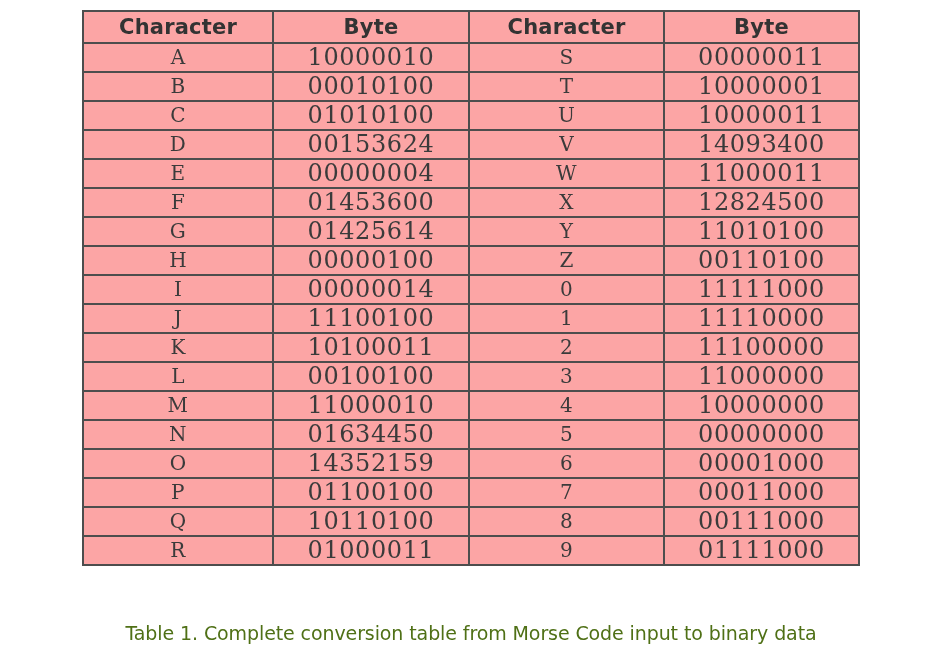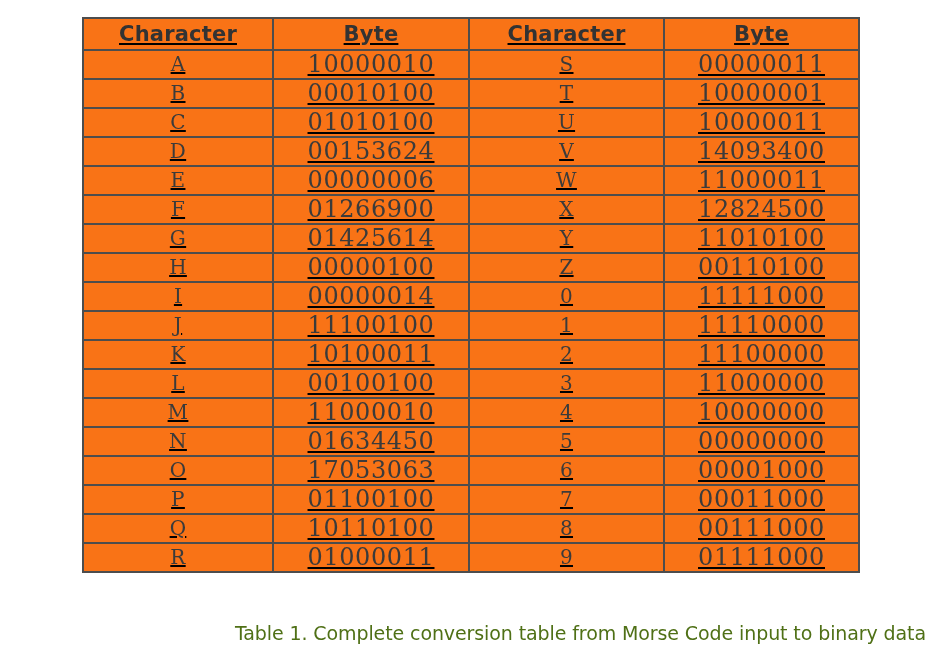--- a/index.html
+++ b/index.html
@@ -19,26 +19,25 @@
     position: absolute;
     left: 0;
     top: 0;
     width: 941px;
     height: 663px;
   }
 
   #conversion-table {
     position: absolute;
     left: 82px;
-    top: 17px;
+    top: 10px;
     width: 776px;
     border-collapse: collapse;
     table-layout: fixed;
-    background: #f97316;
-    text-decoration: underline;
+    background: #fca5a5;
   }
 
   #conversion-table col.c-char { width: 190px; }
   #conversion-table col.c-byte { width: 196px; }
   #conversion-table col.c-char2 { width: 195px; }
   #conversion-table col.c-byte2 { width: 195px; }
 
   #conversion-table th,
   #conversion-table td {
     border: 2px solid #4d4d4d;
@@ -78,21 +77,21 @@
   }
 
   #table-caption {
     position: absolute;
     left: 16px;
     top: 622px;
     width: 910px;
     font-family: "DejaVu Sans", "Liberation Sans", sans-serif;
     font-size: 19px;
     color: #4f7016;
-    text-align: right;
+    text-align: center;
     letter-spacing: -0.1px;
     white-space: nowrap;
   }
 </style>
 </head>
 <body>
 
 <div id="figure-wrap">
 
   <table id="conversion-table">
@@ -130,27 +129,27 @@
           <td class="byte-cell">10000011</td>
         </tr>
         <tr>
           <td class="char-cell">D</td>
           <td class="byte-cell">00153624</td>
           <td class="char-cell">V</td>
           <td class="byte-cell">14093400</td>
         </tr>
         <tr>
           <td class="char-cell">E</td>
-          <td class="byte-cell">00000006</td>
+          <td class="byte-cell">00000004</td>
           <td class="char-cell">W</td>
           <td class="byte-cell">11000011</td>
         </tr>
         <tr>
           <td class="char-cell">F</td>
-          <td class="byte-cell">01266900</td>
+          <td class="byte-cell">01453600</td>
           <td class="char-cell">X</td>
           <td class="byte-cell">12824500</td>
         </tr>
         <tr>
           <td class="char-cell">G</td>
           <td class="byte-cell">01425614</td>
           <td class="char-cell">Y</td>
           <td class="byte-cell">11010100</td>
         </tr>
         <tr>
@@ -190,21 +189,21 @@
           <td class="byte-cell">10000000</td>
         </tr>
         <tr>
           <td class="char-cell">N</td>
           <td class="byte-cell">01634450</td>
           <td class="char-cell">5</td>
           <td class="byte-cell">00000000</td>
         </tr>
         <tr>
           <td class="char-cell">O</td>
-          <td class="byte-cell">17053063</td>
+          <td class="byte-cell">14352159</td>
           <td class="char-cell">6</td>
           <td class="byte-cell">00001000</td>
         </tr>
         <tr>
           <td class="char-cell">P</td>
           <td class="byte-cell">01100100</td>
           <td class="char-cell">7</td>
           <td class="byte-cell">00011000</td>
         </tr>
         <tr>

